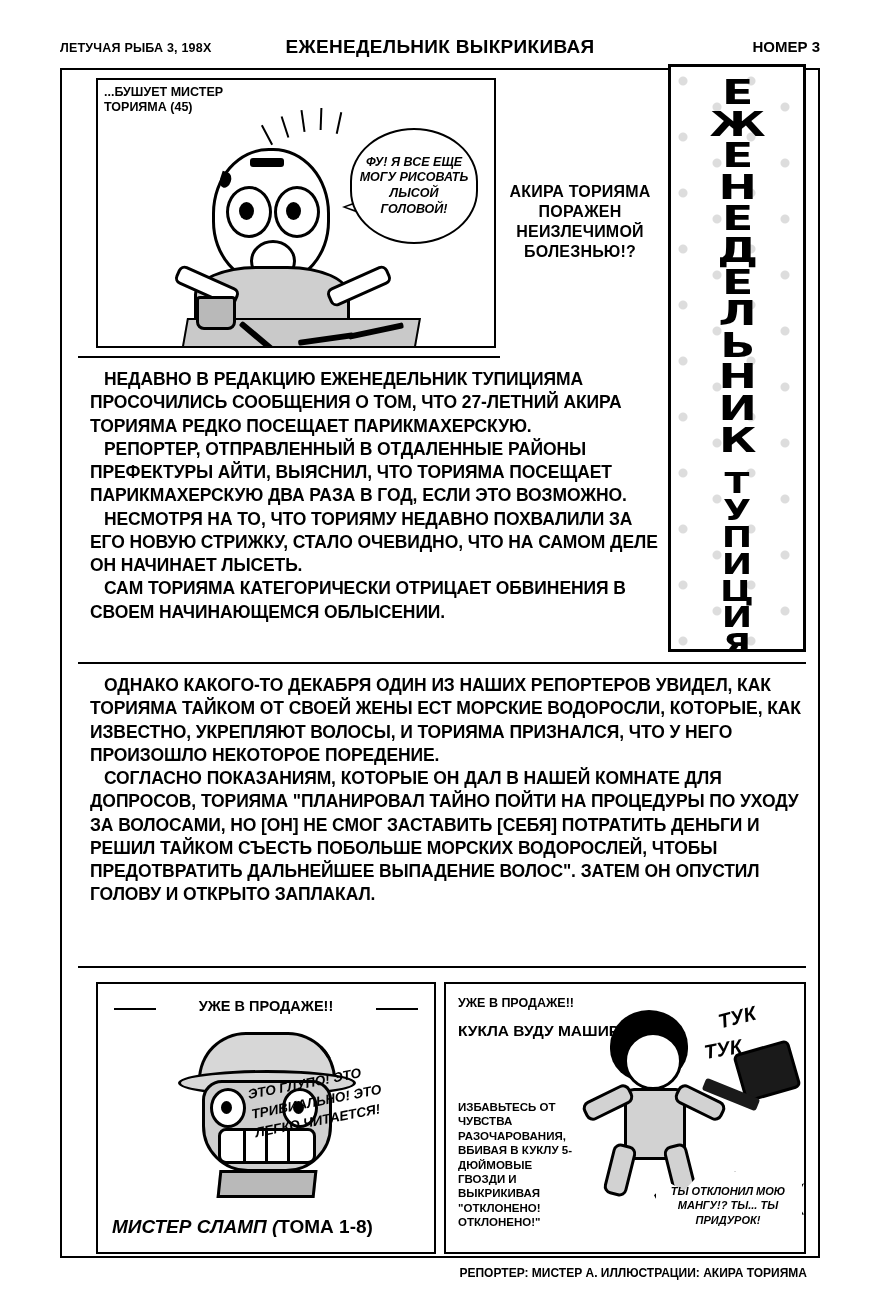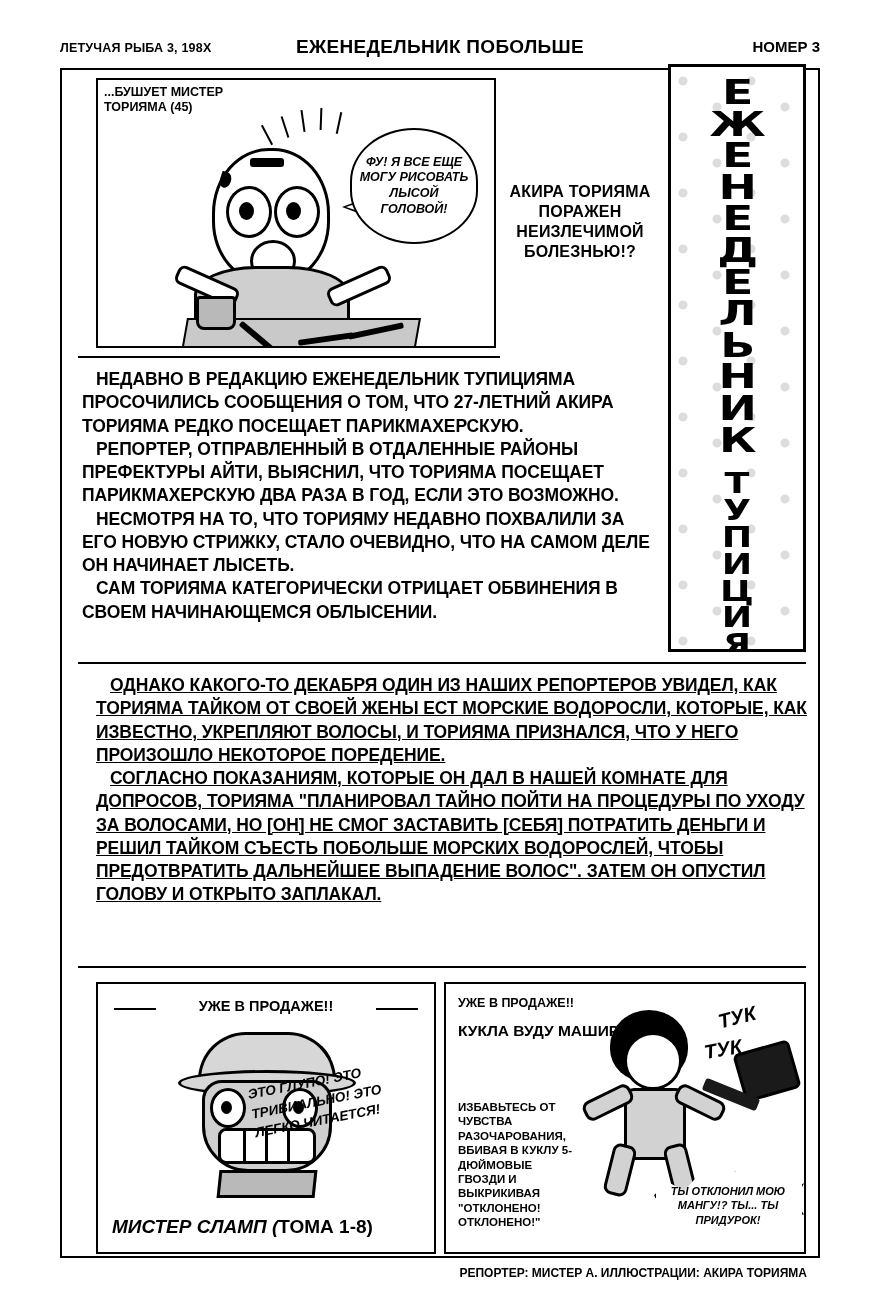--- a/index.html
+++ b/index.html
@@ -153,21 +153,21 @@
   .mast-bottom span{font-size:28px;line-height:0.96;transform:scaleX(1.3);}
 
   
   .rule{position:absolute;background:#000;height:2px;}
 
   
   .col-text{
     position:absolute;font-size:17.5px;font-weight:bold;line-height:1.33;
     letter-spacing:-.1px;
   }
-  .col-text p{margin:0 0 0 4px;text-indent:14px;}
+  .col-text p{margin:0 0 0 12px;text-indent:14px;}
 
   
   .ad-left{
     position:absolute;left:96px;top:982px;width:340px;height:272px;
     border:2px solid #000;box-sizing:border-box;background:#fff;overflow:hidden;
   }
   .ad-right{
     position:absolute;left:444px;top:982px;width:362px;height:272px;
     border:2px solid #000;box-sizing:border-box;background:#fff;overflow:hidden;
   }
@@ -277,21 +277,21 @@
     position:absolute;right:62px;top:1266px;font-size:12px;font-weight:bold;
   }
 </style>
 </head>
 <body>
 
 <div class="page">
 
   <div class="header">
     <div class="hdr-left">ЛЕТУЧАЯ РЫБА 3, 198X</div>
-    <div class="hdr-center">ЕЖЕНЕДЕЛЬНИК ПОБОЛЬШЕ</div>
+    <div class="hdr-center">ЕЖЕНЕДЕЛЬНИК ВЫКРИКИВАЯ</div>
     <div class="hdr-right">НОМЕР 3</div>
   </div>
 
   <div class="frame"></div>
 
   <div class="comic">
     <div class="comic-cap">...БУШУЕТ МИСТЕР ТОРИЯМА (45)</div>
 
     <div class="spark" style="left:186px;top:36px;transform:rotate(-18deg);"></div>
     <div class="spark" style="left:204px;top:30px;transform:rotate(-8deg);"></div>
@@ -354,21 +354,21 @@
   <div class="rule" style="left:78px;top:662px;width:728px;"></div>
   <div class="rule" style="left:78px;top:966px;width:728px;"></div>
 
   <div class="col-text" style="left:78px;top:368px;width:582px;">
     <p>НЕДАВНО В РЕДАКЦИЮ ЕЖЕНЕДЕЛЬНИК ТУПИЦИЯМА ПРОСОЧИЛИСЬ СООБЩЕНИЯ О ТОМ, ЧТО 27-ЛЕТНИЙ АКИРА ТОРИЯМА РЕДКО ПОСЕЩАЕТ ПАРИКМАХЕРСКУЮ.</p>
     <p>РЕПОРТЕР, ОТПРАВЛЕННЫЙ В ОТДАЛЕННЫЕ РАЙОНЫ ПРЕФЕКТУРЫ АЙТИ, ВЫЯСНИЛ, ЧТО ТОРИЯМА ПОСЕЩАЕТ ПАРИКМАХЕРСКУЮ ДВА РАЗА В ГОД, ЕСЛИ ЭТО ВОЗМОЖНО.</p>
     <p>НЕСМОТРЯ НА ТО, ЧТО ТОРИЯМУ НЕДАВНО ПОХВАЛИЛИ ЗА ЕГО НОВУЮ СТРИЖКУ, СТАЛО ОЧЕВИДНО, ЧТО НА САМОМ ДЕЛЕ ОН НАЧИНАЕТ ЛЫСЕТЬ.</p>
     <p>САМ ТОРИЯМА КАТЕГОРИЧЕСКИ ОТРИЦАЕТ ОБВИНЕНИЯ В СВОЕМ НАЧИНАЮЩЕМСЯ ОБЛЫСЕНИИ.</p>
   </div>
 
-  <div class="col-text" style="left:92px;top:674px;width:728px;text-decoration:underline;">
+  <div class="col-text" style="left:78px;top:674px;width:728px;">
     <p>ОДНАКО КАКОГО-ТО ДЕКАБРЯ ОДИН ИЗ НАШИХ РЕПОРТЕРОВ УВИДЕЛ, КАК ТОРИЯМА ТАЙКОМ ОТ СВОЕЙ ЖЕНЫ ЕСТ МОРСКИЕ ВОДОРОСЛИ, КОТОРЫЕ, КАК ИЗВЕСТНО, УКРЕПЛЯЮТ ВОЛОСЫ, И ТОРИЯМА ПРИЗНАЛСЯ, ЧТО У НЕГО ПРОИЗОШЛО НЕКОТОРОЕ ПОРЕДЕНИЕ.</p>
     <p>СОГЛАСНО ПОКАЗАНИЯМ, КОТОРЫЕ ОН ДАЛ В НАШЕЙ КОМНАТЕ ДЛЯ ДОПРОСОВ, ТОРИЯМА "ПЛАНИРОВАЛ ТАЙНО ПОЙТИ НА ПРОЦЕДУРЫ ПО УХОДУ ЗА ВОЛОСАМИ, НО [ОН] НЕ СМОГ ЗАСТАВИТЬ [СЕБЯ] ПОТРАТИТЬ ДЕНЬГИ И РЕШИЛ ТАЙКОМ СЪЕСТЬ ПОБОЛЬШЕ МОРСКИХ ВОДОРОСЛЕЙ, ЧТОБЫ ПРЕДОТВРАТИТЬ ДАЛЬНЕЙШЕЕ ВЫПАДЕНИЕ ВОЛОС". ЗАТЕМ ОН ОПУСТИЛ ГОЛОВУ И ОТКРЫТО ЗАПЛАКАЛ.</p>
   </div>
 
   <div class="ad-left">
     <div class="ad-banner">УЖЕ В ПРОДАЖЕ!!</div>
     <div class="ds-hat"></div>
     <div class="ds-brim"></div>
     <div class="ds-face"></div>
     <div class="ds-eye l">

